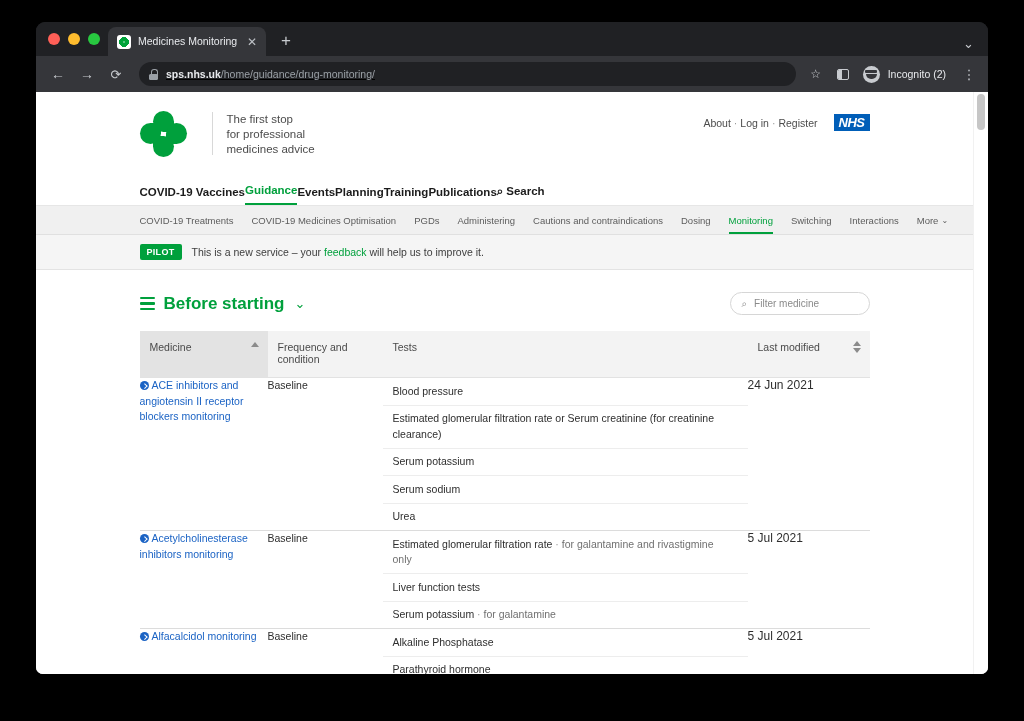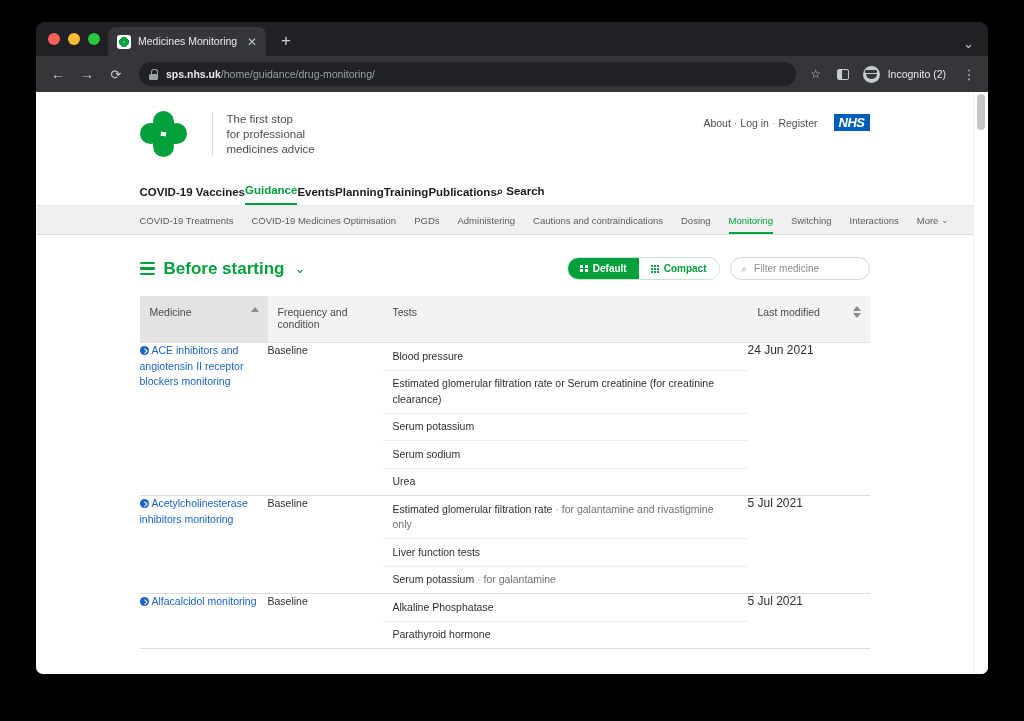--- a/index.html
+++ b/index.html
@@ -105,20 +105,21 @@
   #omnibox {
     flex: 1 1 auto;
     height: 24px;
     background: #202124;
     border-radius: 13px;
     display: flex; align-items: center;
     padding: 0 10px;
     margin: 0 4px 0 6px;
     gap: 8px;
     overflow: hidden;
+    text-decoration: underline;
   }
   .lock-icon {
     width: 9px; height: 11px;
     position: relative;
     flex: 0 0 9px;
   }
   .lock-icon::after {
     content: "";
     position: absolute; left: 0; bottom: 0;
     width: 9px; height: 6px;
@@ -577,58 +578,41 @@
             <div class="snav-item">Switching</div>
             <div class="snav-item">Interactions</div>
             <div class="snav-item">
                 <span>More</span>
                 <span style="margin-left:3px;font-size:8px;">⌄</span>
               </div>
           </div>
         </div>
       </div>
 
+      <div class="pilot-band">
+        <div class="container">
+          <div class="pilot-row">
+            <span class="pilot-tag">PILOT</span>
+            <span class="pilot-text"><span>This is a new service – your </span><a>feedback</a><span> will help us to improve it.</span></span>
+          </div>
+        </div>
+      </div>
 
       <div class="container">
         <div class="content-top">
           <div class="section-title">
             <span class="hamburger">
                 <span></span>
                 <span></span>
                 <span></span>
               </span>
             <span>Before starting</span>
             <span class="title-chevron">⌄</span>
           </div>
           <div class="view-controls">
-            <div class="seg">
-              <div class="seg-btn active">
-                <span class="grid-icon">
-                    <i></i>
-                    <i></i>
-                    <i></i>
-                    <i></i>
-                  </span>
-                <span>Default</span>
-              </div>
-              <div class="seg-btn">
-                <span class="grid-icon dense">
-                    <i></i>
-                    <i></i>
-                    <i></i>
-                    <i></i>
-                    <i></i>
-                    <i></i>
-                    <i></i>
-                    <i></i>
-                    <i></i>
-                  </span>
-                <span>Compact</span>
-              </div>
-            </div>
             <div class="filter-box">
               <span class="mag">⌕</span>
               <input type="text" placeholder="Filter medicine" style="">
             </div>
           </div>
         </div>
 
         <table class="medtable">
           <colgroup>
             <col class="c-med">

